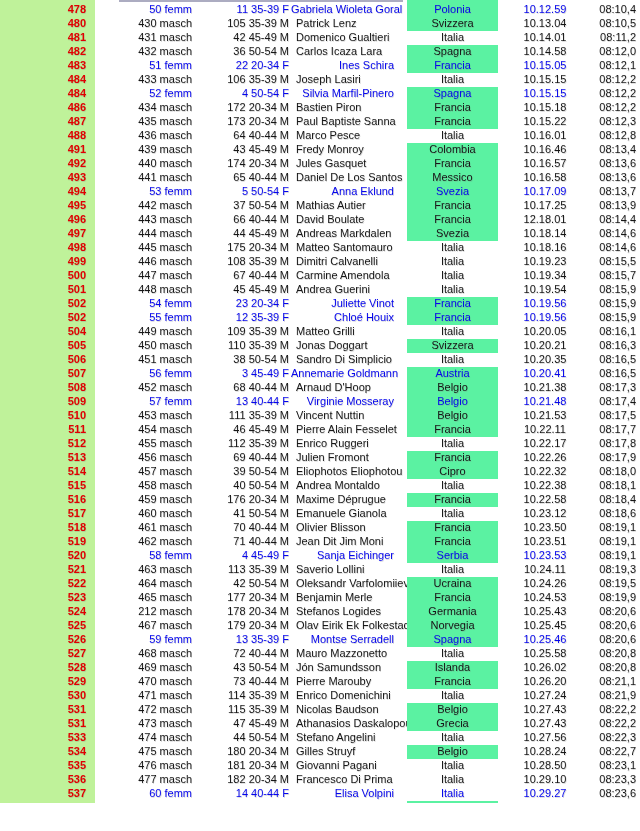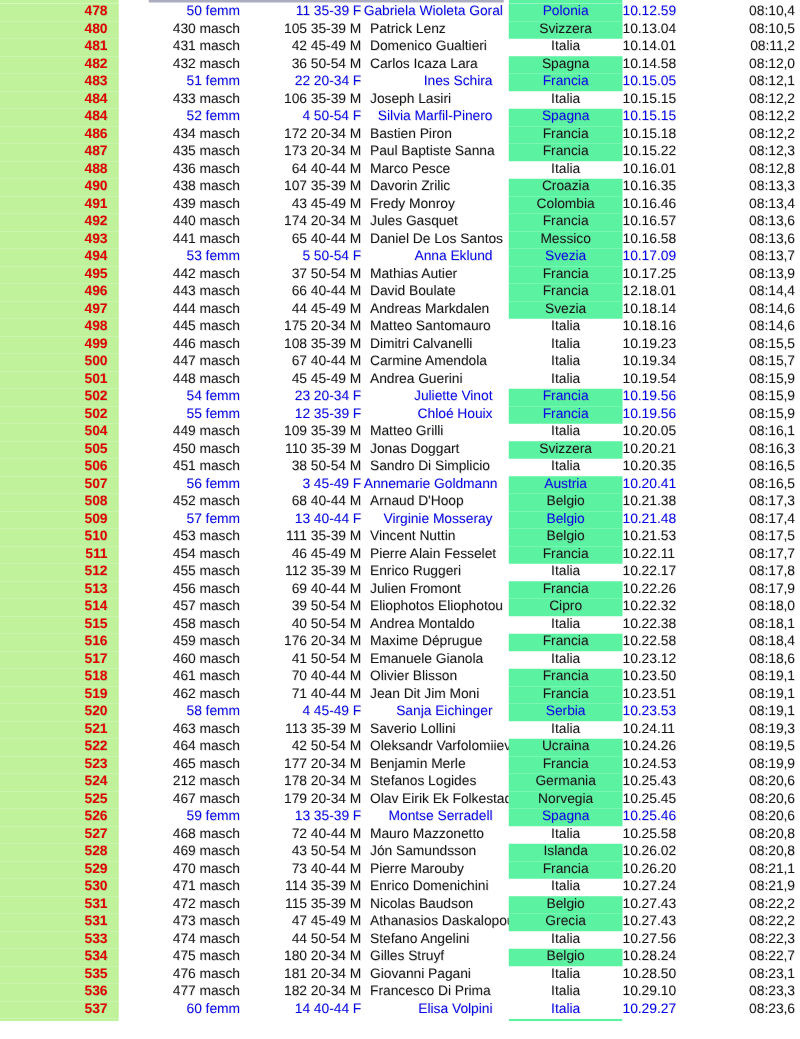--- a/index.html
+++ b/index.html
@@ -11,21 +11,21 @@
     display:flex;height:14px;line-height:13px;font-size:11px;color:#161616;
     text-shadow:0.6px 0.7px 0 rgba(130,130,130,0.28);
   }
   .cell{box-sizing:border-box;white-space:nowrap;overflow:hidden;}
   .c-pos{width:95px;background:#bff29a;color:#e00000;font-weight:bold;text-align:right;padding-right:9px;}
   .c-cat{width:97px;text-align:right;}
   .c-age{width:99px;text-align:right;padding-right:2px;}
   .c-name{width:116px;padding-left:5px;}
   .c-country{width:91px;text-align:center;}
   .c-country.hl{background:#5bf2a2;}
-  .c-time{width:95px;text-align:left;padding-right:1px;}
+  .c-time{width:95px;text-align:center;padding-right:1px;}
   .c-pace{width:47px;text-align:right;padding-right:4px;color:#161616;}
   .femm .c-cat,.femm .c-age,.femm .c-name,.femm .c-country,.femm .c-time{color:#0505ec;}
   .femm .c-name{text-align:right;padding-left:0;padding-right:13px;}
   
   .sliver{display:flex;overflow:hidden;}
   .sliver .sg{width:95px;background:#bff29a;}
   .sliver .sw1{width:312px;background:#fff;position:relative;}
   .sliver .sm{width:91px;background:#5bf2a2;}
   .sliver .sw2{flex:1;background:#fff;}
   .smudge{
@@ -133,29 +133,20 @@
         <div class="row">
           <div class="cell c-pos">488</div>
           <div class="cell c-cat">436 masch</div>
           <div class="cell c-age">64 40-44 M</div>
           <div class="cell c-name">Marco Pesce</div>
           <div class="cell c-country">Italia</div>
           <div class="cell c-time">10.16.01</div>
           <div class="cell c-pace">08:12,8</div>
         </div>
         <div class="row">
-          <div class="cell c-pos">490</div>
-          <div class="cell c-cat">438 masch</div>
-          <div class="cell c-age">107 35-39 M</div>
-          <div class="cell c-name">Davorin Zrilic</div>
-          <div class="cell c-country hl">Croazia</div>
-          <div class="cell c-time">10.16.35</div>
-          <div class="cell c-pace">08:13,3</div>
-        </div>
-        <div class="row">
           <div class="cell c-pos">491</div>
           <div class="cell c-cat">439 masch</div>
           <div class="cell c-age">43 45-49 M</div>
           <div class="cell c-name">Fredy Monroy</div>
           <div class="cell c-country hl">Colombia</div>
           <div class="cell c-time">10.16.46</div>
           <div class="cell c-pace">08:13,4</div>
         </div>
         <div class="row">
           <div class="cell c-pos">492</div>

